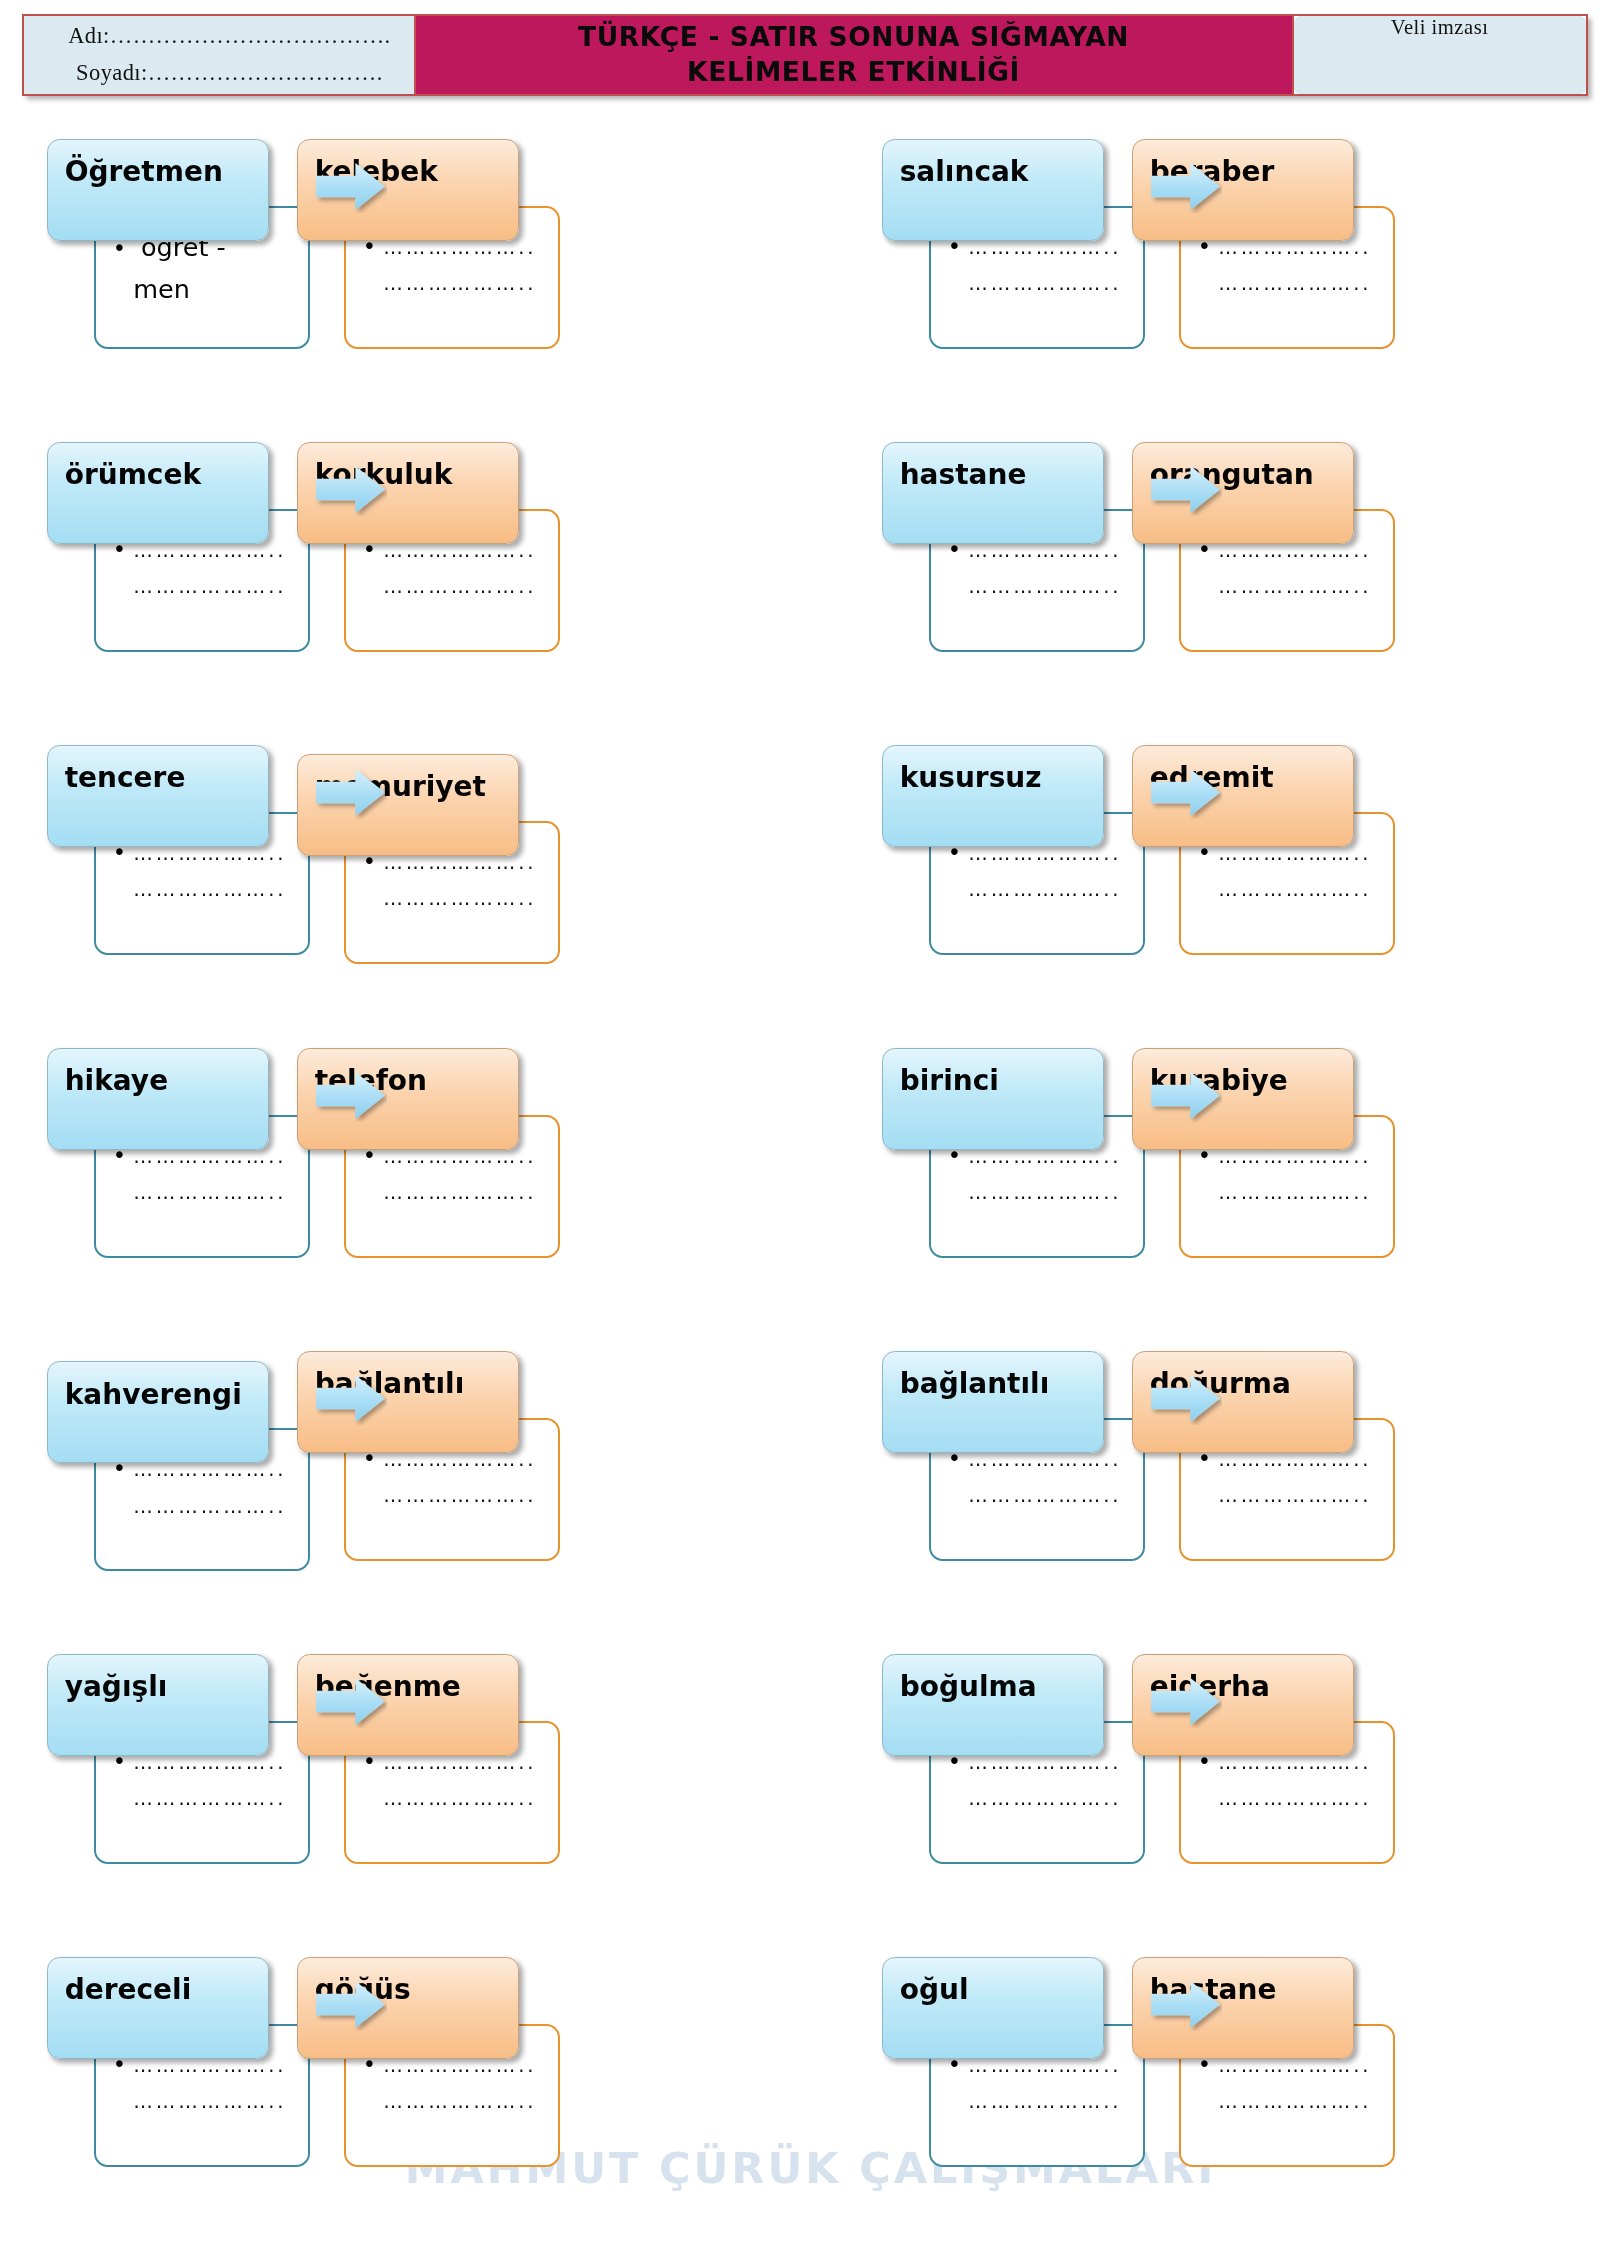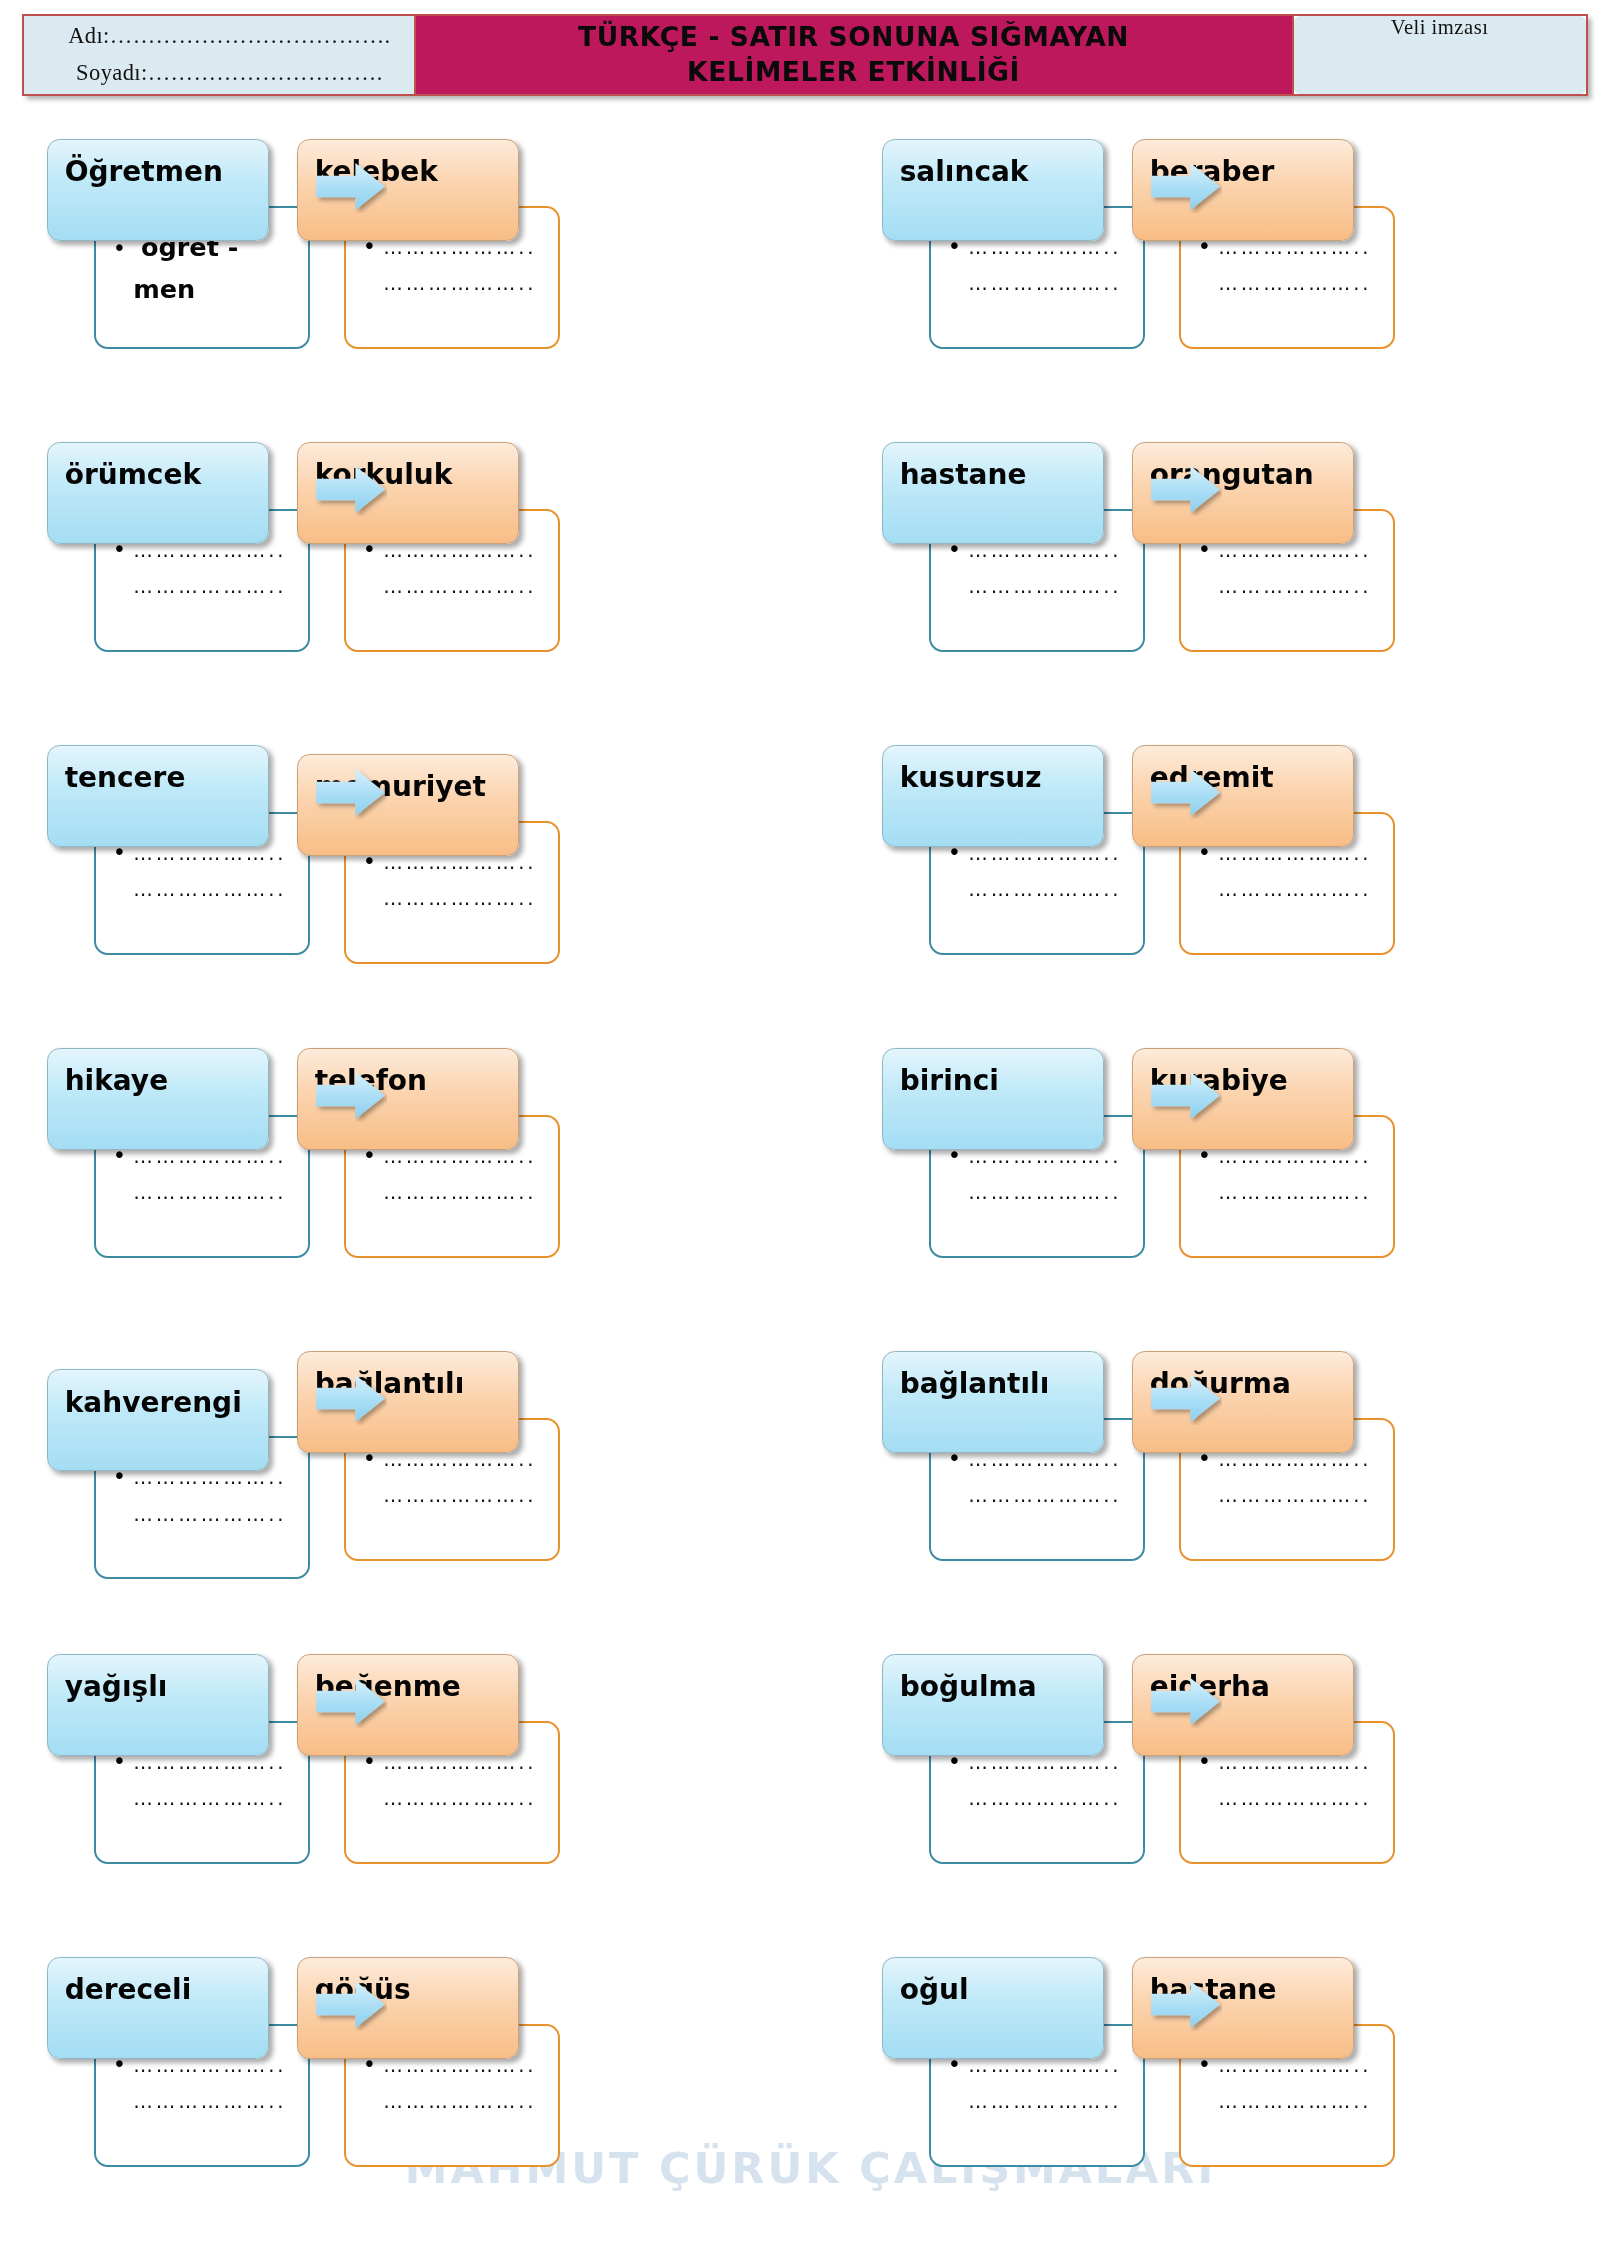--- a/index.html
+++ b/index.html
@@ -163,21 +163,21 @@
   .dots {
     font-family: "DejaVu Sans", sans-serif;
     font-size: 19.6px;
     letter-spacing: 2.9px;
     color: #111;
   }
   .dots.indent { margin-left: 27.4px; }
   .ans-text {
     font-family: "DejaVu Sans", sans-serif;
     font-size: 25.5px;
-    font-weight: 700;
+    font-weight: 400;
     color: #060606;
     white-space: nowrap;
   }
   .ans-text.second {
     margin-left: 7.8px;
   }
 
   
   .arrow {
     position: absolute;
@@ -568,21 +568,21 @@
             </linearGradient>
             <filter id="ash" x="-35%" y="-35%" width="190%" height="190%">
               <feDropShadow dx="3" dy="3" stdDeviation="2.2" flood-color="#000" flood-opacity="0.33"></feDropShadow>
             </filter>
           </defs>
           <path d="M2,16 L42,16 L42,3 L72,27 L42,51 L42,38 L2,38 Z" fill="url(#agr)" filter="url(#ash)"></path>
         </svg>
       </div>
     </div>
     <div class="row">
-      <div class="item" style="left: 47px; top: 28px;">
+      <div class="item" style="left: 47px; top: 20px;">
         <div class="chip blue">
           <span class="chip-label">kahverengi</span>
         </div>
         <div class="answer blue">
           <div class="ans-line">
             <span class="bullet">•</span>
             <span class="dots">………………..</span>
           </div>
           <div class="ans-line">
             <span class="dots indent">………………..</span>

